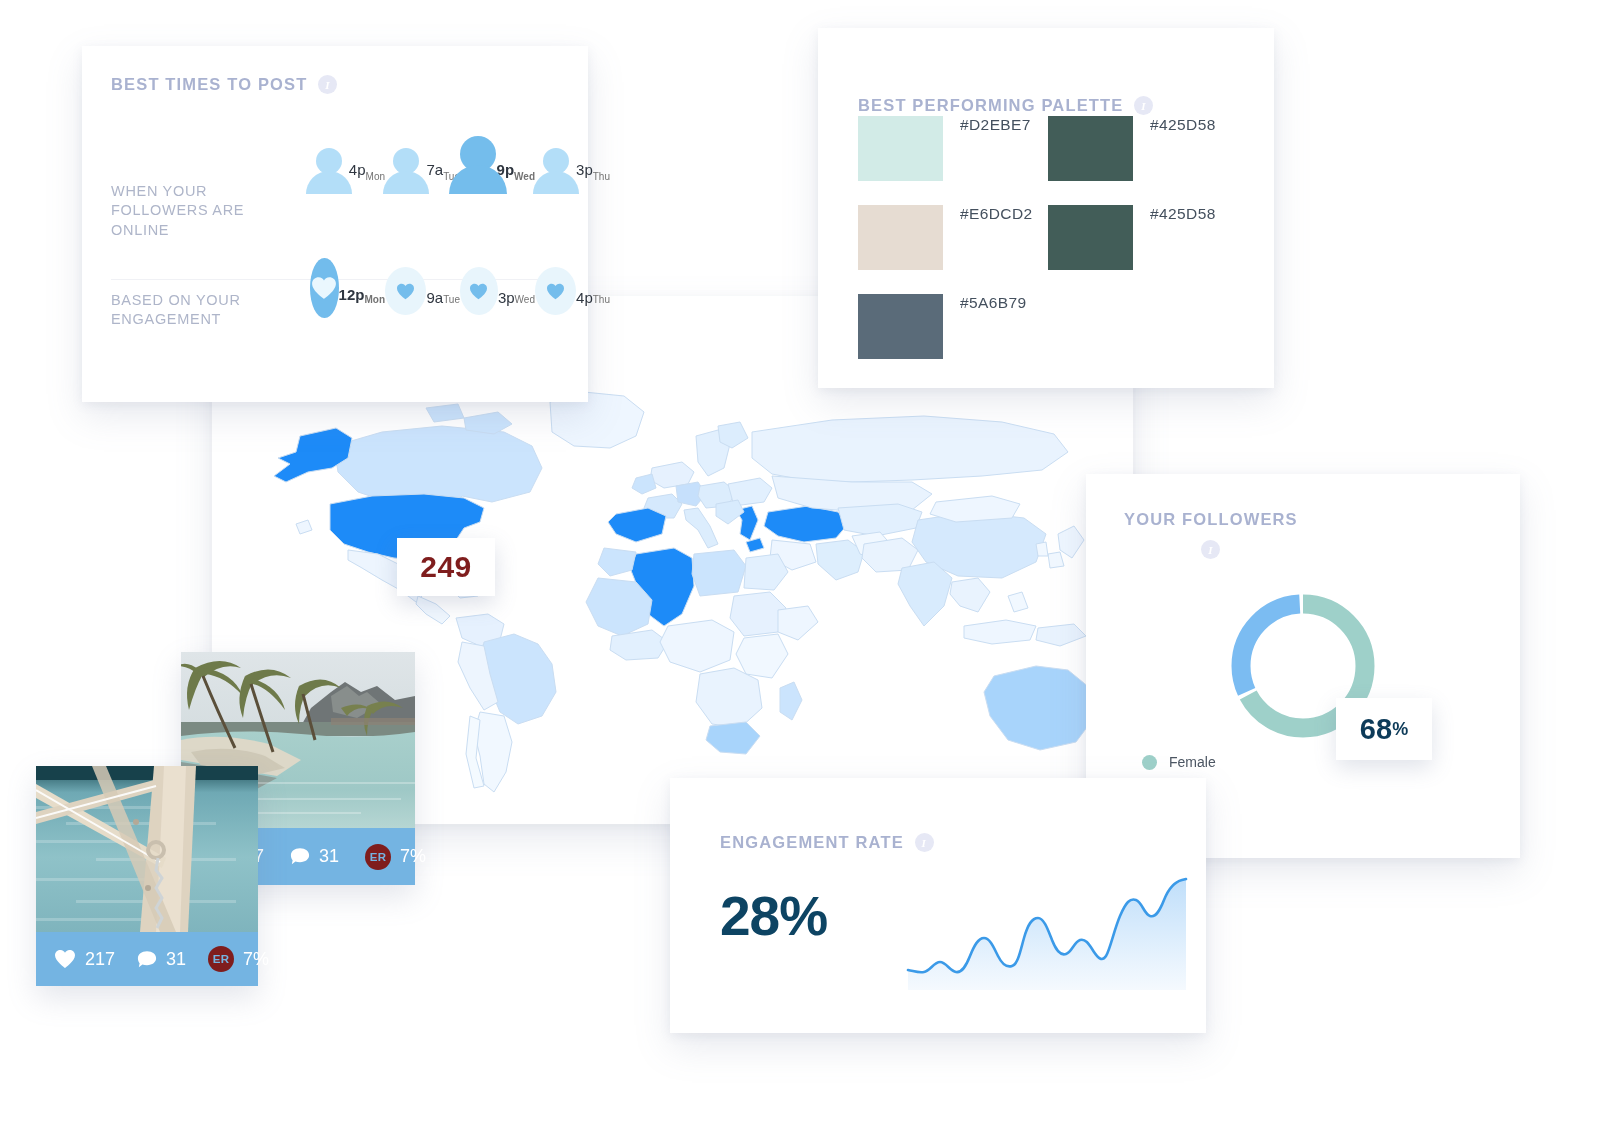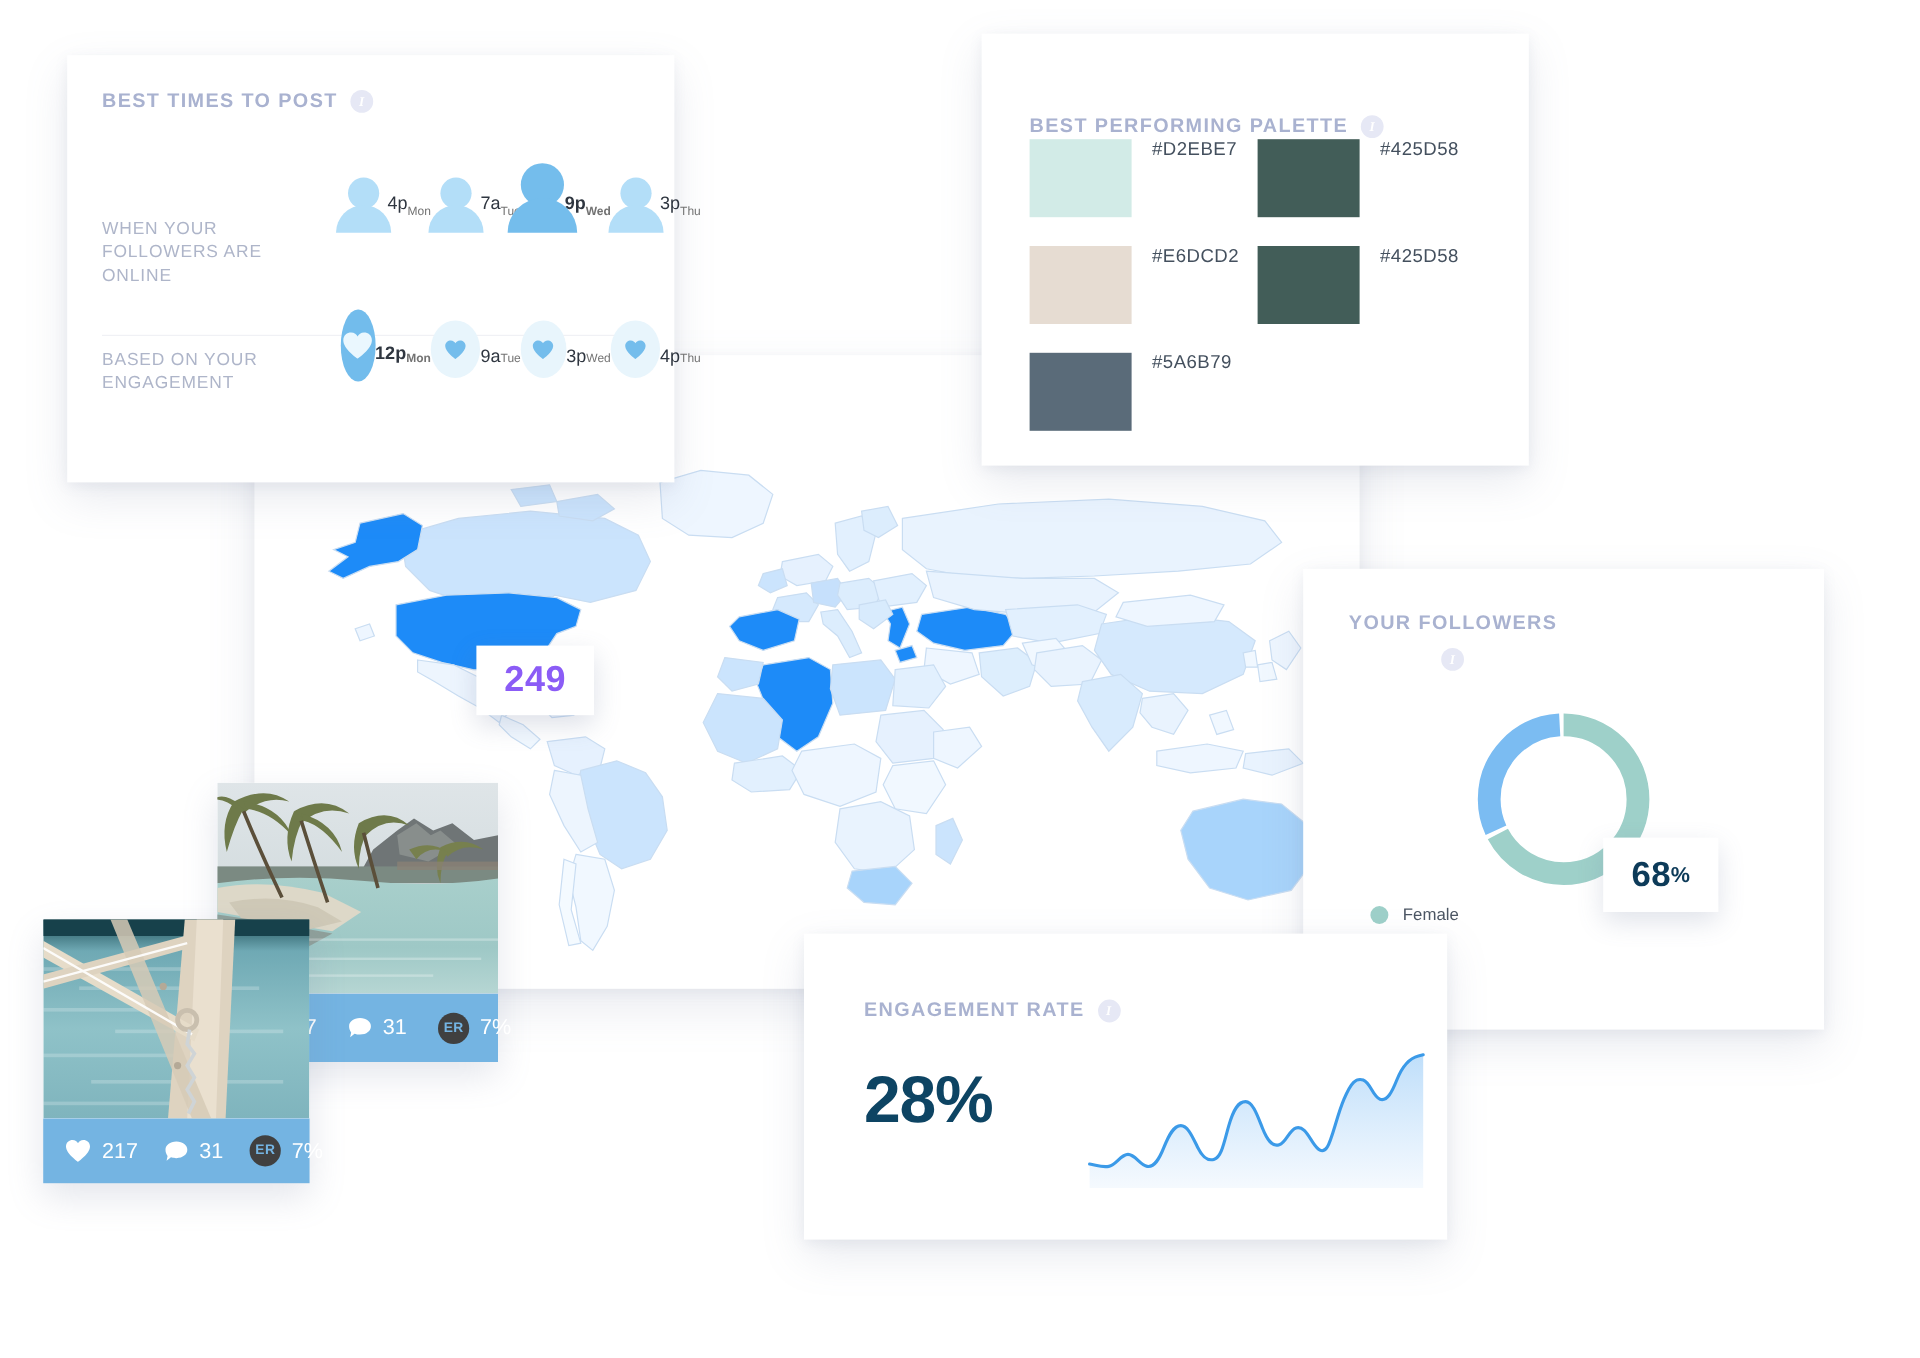--- a/index.html
+++ b/index.html
@@ -47,21 +47,21 @@
     font-size: 11px;
     font-weight: bold;
     font-style: italic;
     color: #ffffff;
     font-family: "Liberation Serif", serif;
     flex: 0 0 auto;
   }
 
   
   #card-best-times {
-    left: 56px; top: 46px;
+    left: 82px; top: 46px;
     width: 506px; height: 356px;
   }
   #card-best-times .card-title { position:absolute; left:29px; top:29px; }
   .bt-label {
     position: absolute;
     font-size: 14.5px;
     letter-spacing: 0.7px;
     line-height: 1.33;
     color: #aeb5c9;
     text-transform: uppercase;
@@ -140,21 +140,21 @@
     overflow: visible;
   }
   #card-map svg { position: absolute; left: 0; top: 0; }
   .map-tooltip {
     position: absolute;
     left: 185px; top: 242px;
     width: 98px; height: 58px;
     background: #ffffff;
     box-shadow: 0 8px 22px rgba(100,115,150,0.22);
     display: flex; align-items: center; justify-content: center;
-    font-size: 30px; font-weight: bold; color: #8b5cf6;
+    font-size: 30px; font-weight: bold; color: #7f1d1d;
     letter-spacing: 0.5px;
   }
 
   
   #card-followers {
     left: 1086px; top: 474px;
     width: 434px; height: 384px;
   }
   #card-followers .card-title { position: absolute; left: 38px; top: 36px; flex-direction: column; }
   .donut-wrap { position: absolute; left: 143px; top: 118px; width: 148px; height: 148px; }
@@ -193,21 +193,21 @@
   .stat-bar {
     background: #74b4e2;
     display: flex; align-items: center;
     gap: 0;
     padding: 0 22px;
     box-sizing: border-box;
   }
   .stat { display: flex; align-items: center; gap: 9px; color: #ffffff; font-size: 18px; }
   .er-badge {
     width: 26px; height: 26px; border-radius: 50%;
-    background: #404040; color: #74b4e2;
+    background: #7f1d1d; color: #74b4e2;
     font-size: 11.5px; font-weight: bold;
     display: flex; align-items: center; justify-content: center;
     letter-spacing: 0.3px;
   }
 
   #photo-card-top { left: 181px; top: 652px; width: 234px; }
   #photo-card-top .photo { height: 176px; }
   #photo-card-top .stat-bar { height: 57px; gap: 26px; }
 
   #photo-card-bottom { left: 36px; top: 766px; width: 222px; }

